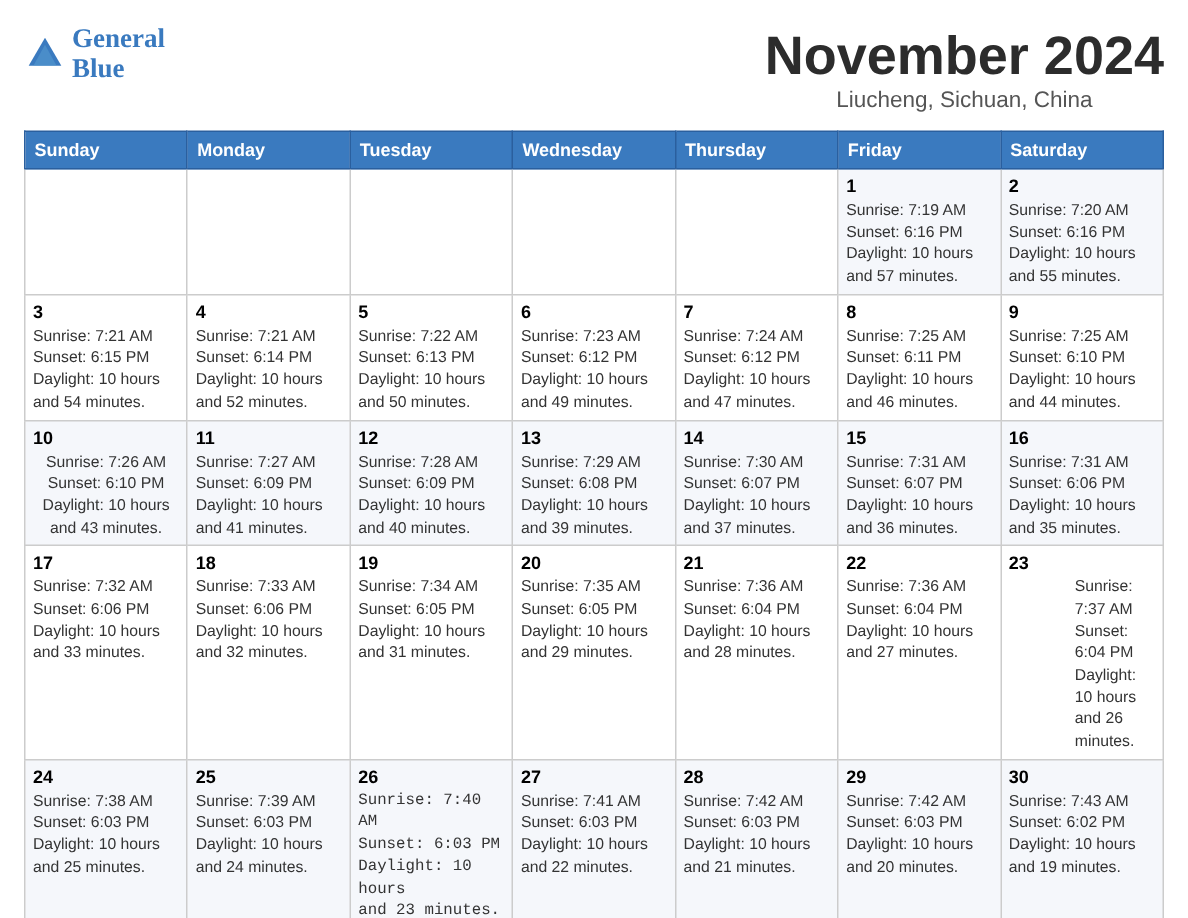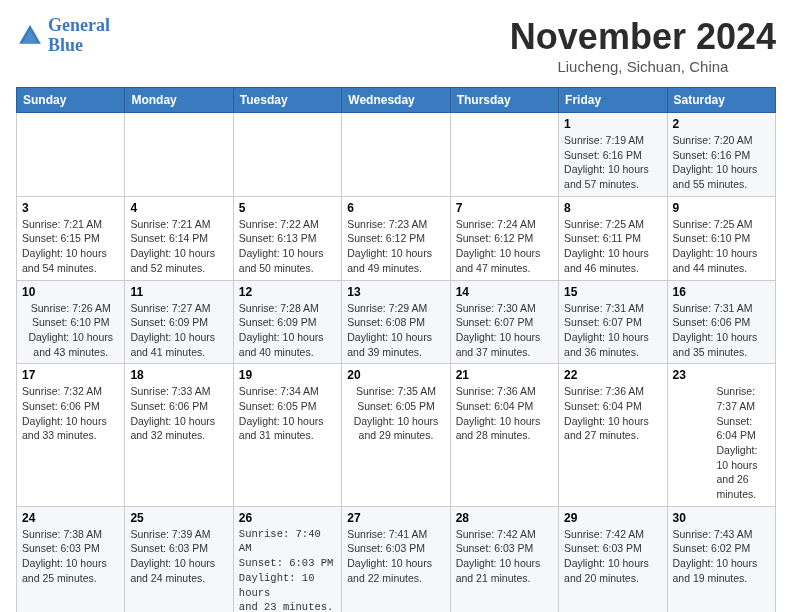--- a/index.html
+++ b/index.html
@@ -264,21 +264,21 @@
         </td>
         <td>
           <span class="day-num">19</span>
           <div class="day-info" style="white-space: pre-line;">Sunrise: 7:34 AM
 Sunset: 6:05 PM
 Daylight: 10 hours
 and 31 minutes.</div>
         </td>
         <td>
           <span class="day-num">20</span>
-          <div class="day-info" style="white-space: pre-line; text-align: center;">Sunrise: 7:35 AM
+          <div class="day-info" style="white-space: pre-line;">Sunrise: 7:35 AM
 Sunset: 6:05 PM
 Daylight: 10 hours
 and 29 minutes.</div>
         </td>
         <td>
           <span class="day-num">21</span>
           <div class="day-info" style="white-space: pre-line;">Sunrise: 7:36 AM
 Sunset: 6:04 PM
 Daylight: 10 hours
 and 28 minutes.</div>

